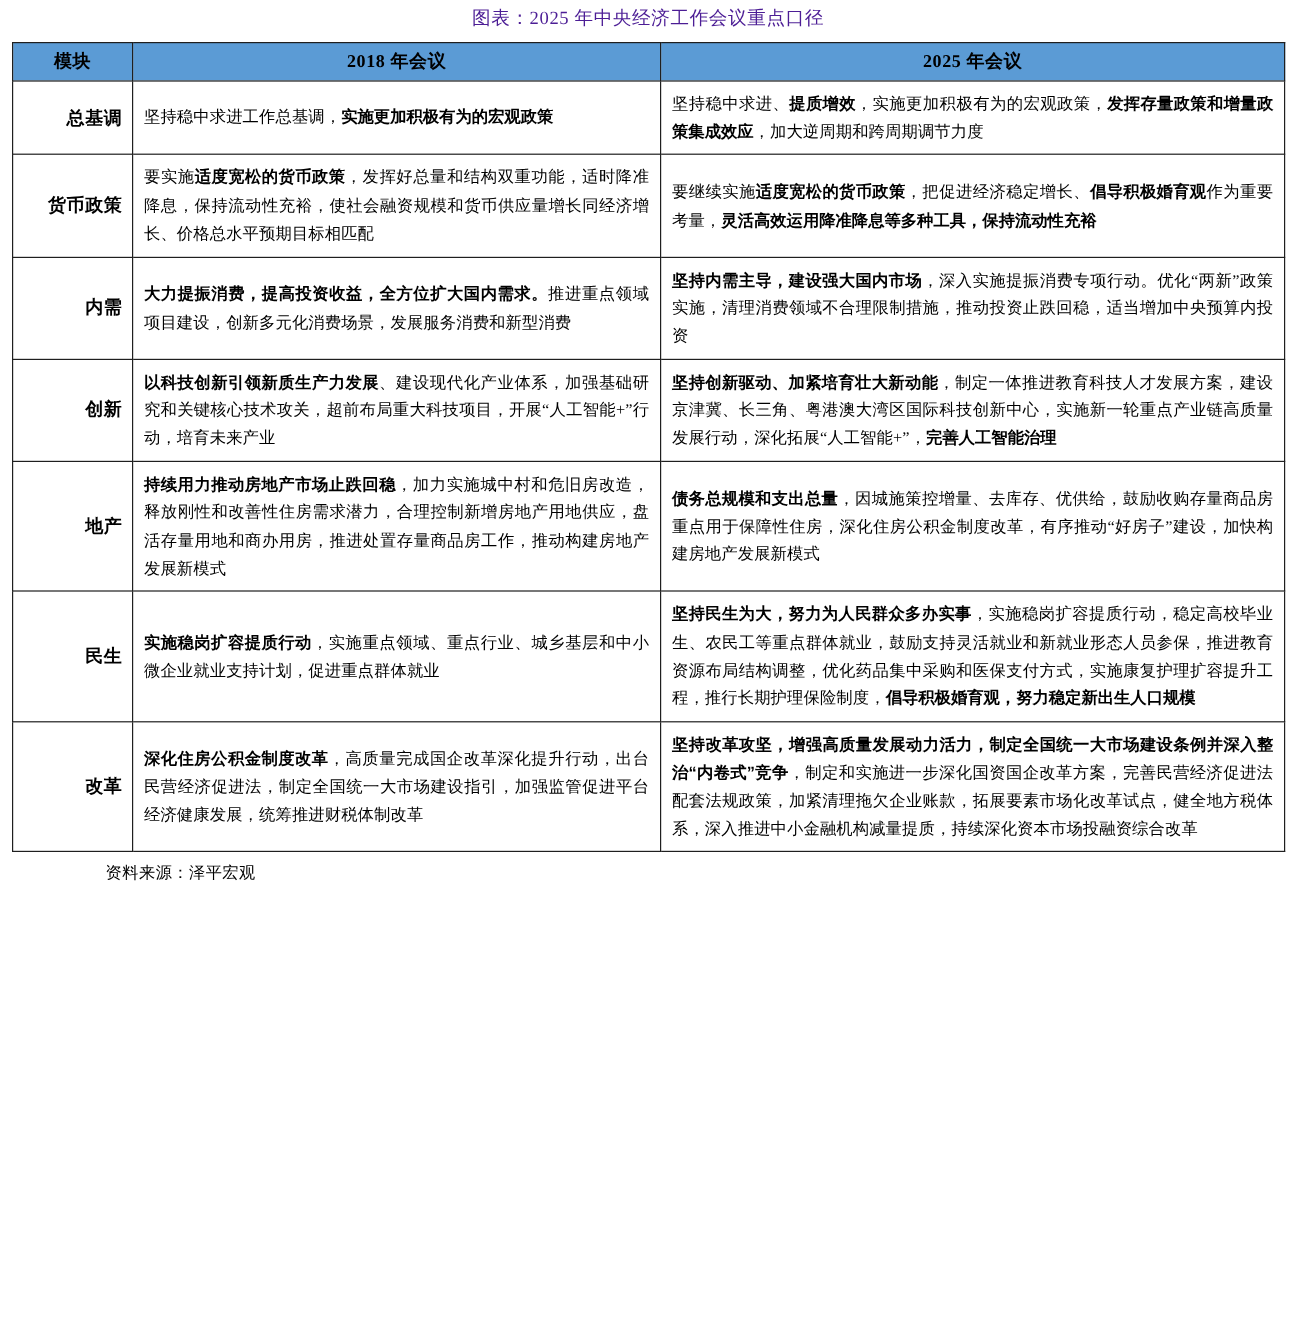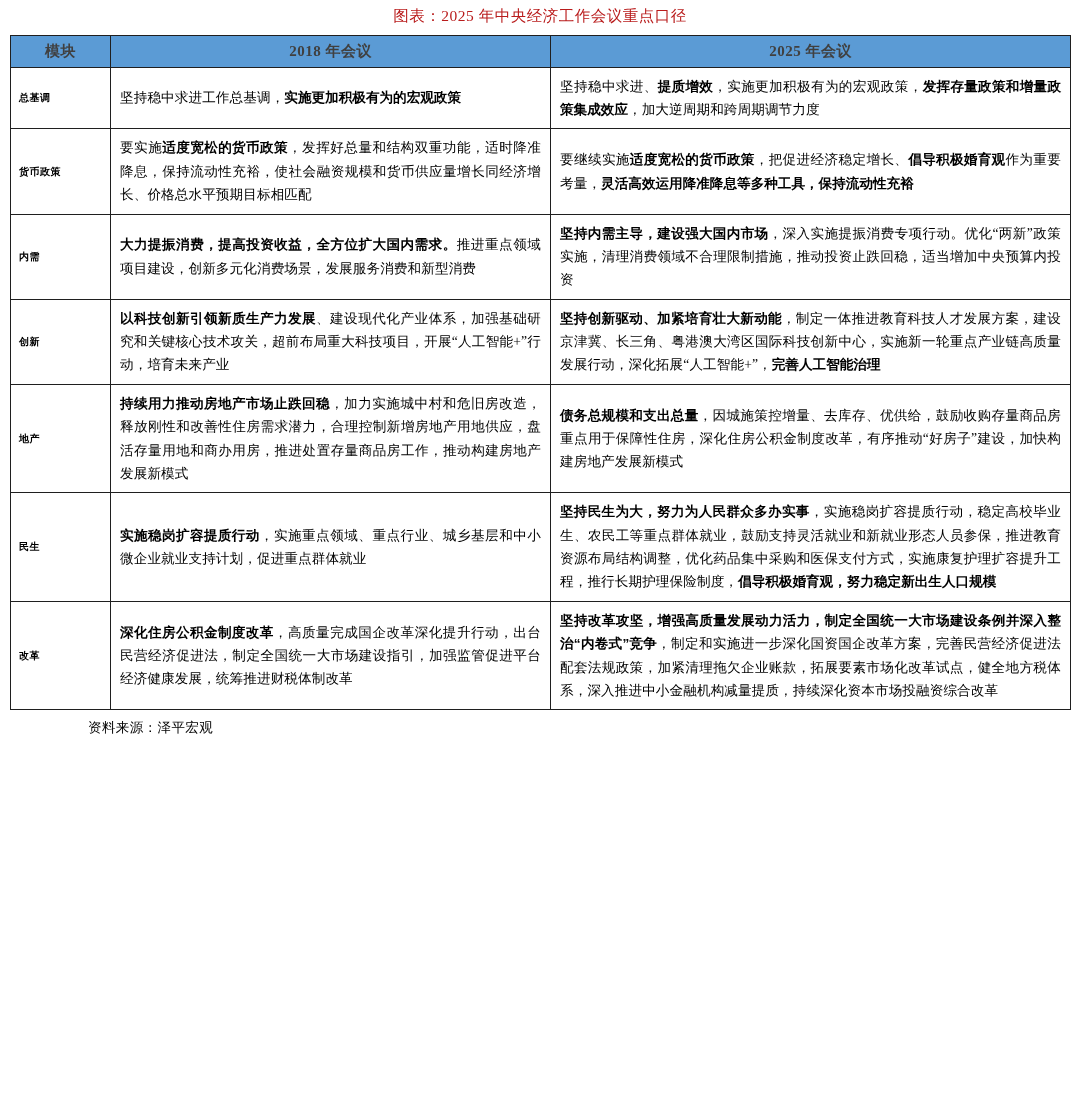--- a/index.html
+++ b/index.html
@@ -18,52 +18,52 @@
     width: 1080px;
     box-sizing: border-box;
     padding: 0;
   }
   .chart-title {
     text-align: center;
     font-size: 15.5px;
     line-height: 1.4;
     padding: 5px 0 8px 0;
     letter-spacing: 0.5px;
-    color: #b91c1c;
+    color: #4c1d95;
   }
   table.policy-table {
     border-collapse: collapse;
     width: 1060px;
     margin: 0 10px;
     table-layout: fixed;
   }
   table.policy-table th,
   table.policy-table td {
     border: 1px solid #1f1f1f;
     vertical-align: middle;
     box-sizing: border-box;
   }
   table.policy-table thead th {
     background: #5B9BD5;
-    color: #404040;
+    color: #000000;
     font-weight: bold;
     text-align: center;
     font-size: 15px;
     height: 32px;
     padding: 4px 2px;
     letter-spacing: 0.5px;
   }
   col.c-module { width: 100px; }
   col.c-2024   { width: 440px; }
   col.c-2025   { width: 520px; }
 
   td.module-cell {
-    text-align: left;
+    text-align: right;
     font-weight: bold;
-    font-size: 10px;
+    font-size: 15px;
     padding: 16px 8px;
     letter-spacing: 0.5px;
     font-family: "Liberation Sans", "DejaVu Sans", sans-serif;
   }
   td.content-cell {
     font-size: 13.6px;
     line-height: 1.72;
     padding: 7px 9px;
     text-align: justify;
     text-justify: inter-ideograph;

